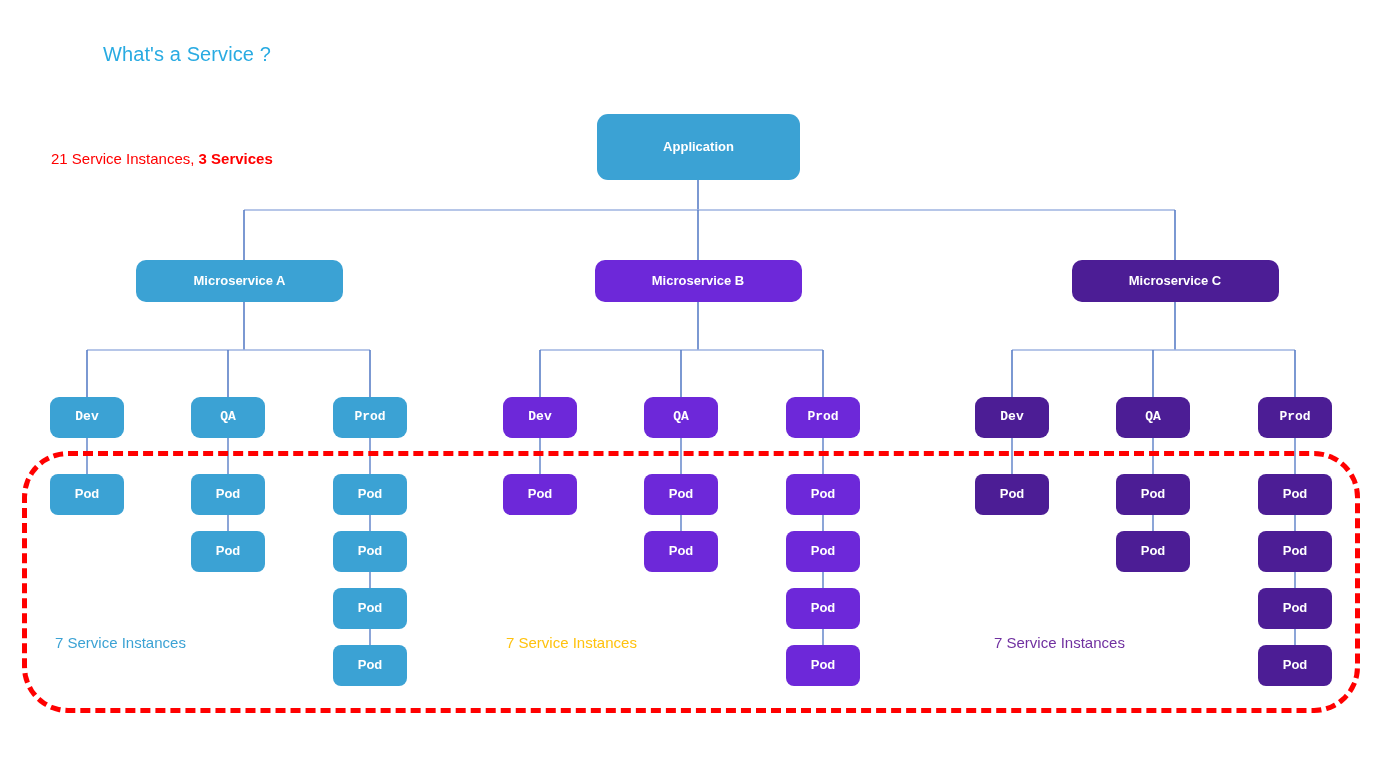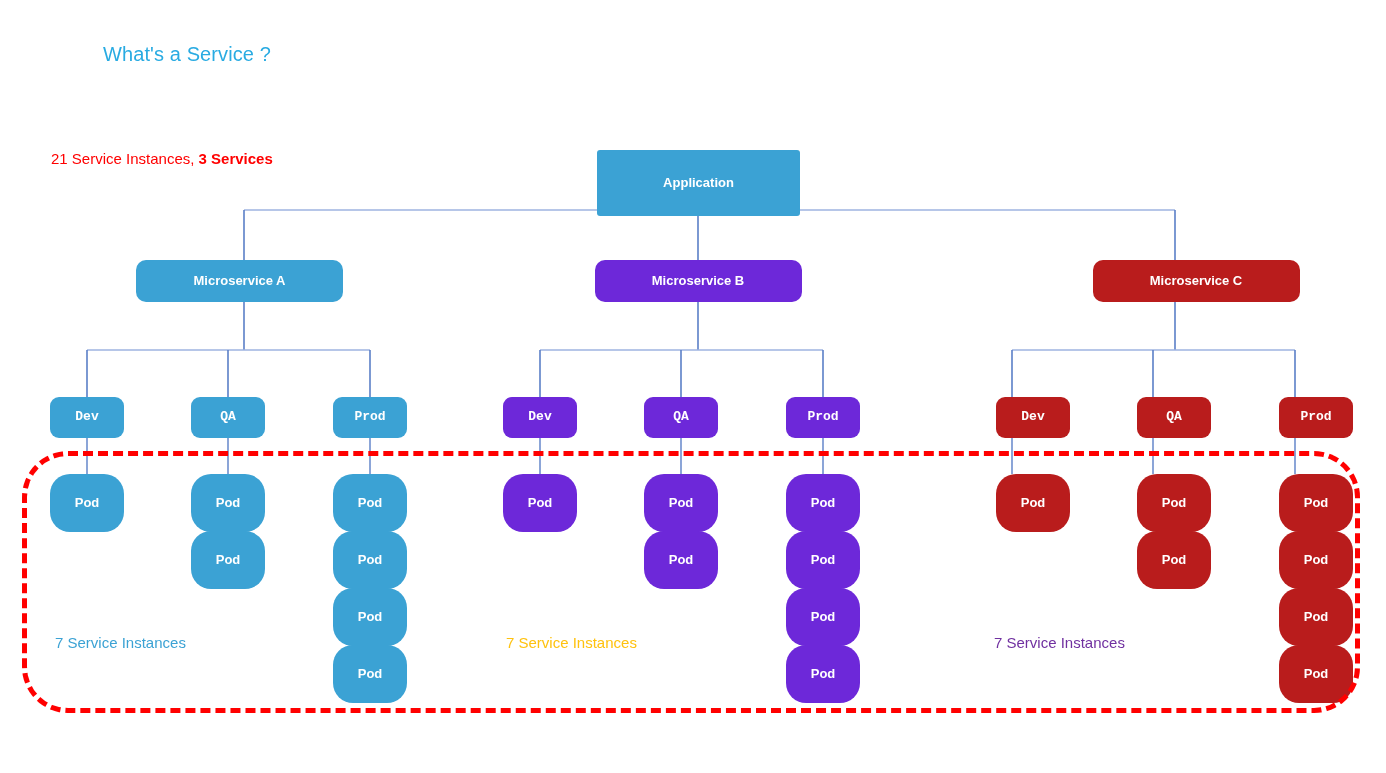--- a/index.html
+++ b/index.html
@@ -72,43 +72,42 @@
     font-weight: bold;
     border-radius: 9px;
     text-align: center;
     line-height: 1.1;
     user-select: none;
   }
   .node.app {
     width: 203px; height: 66px;
     left: 597px; top: 114px;
     font-size: 13px;
-    border-radius: 3px;
-    margin-top: 36px;
+    border-radius: 11px;
   }
   .node.micro {
     width: 207px; height: 42px;
     font-size: 13px;
     border-radius: 10px;
   }
   .node.env {
     width: 74px; height: 41px;
     font-size: 13px;
     border-radius: 9px;
     font-family: Liberation Mono, monospace;
   }
   .node.pod {
-    width: 74px; height: 58px;
-    font-size: 13px;
-    border-radius: 20px;
+    width: 74px; height: 41px;
+    font-size: 13px;
+    border-radius: 8px;
   }
 
   .fill-blue   { background: #3BA2D4; }
   .fill-amber  { background: #6d28d9; }
-  .fill-purple { background: #b91c1c; margin-left: 21px; }
+  .fill-purple { background: #4c1d95; }
 
   
   .highlight-ring {
     position: absolute;
     left: 22px;
     top: 451px;
     width: 1338px;
     height: 262px;
     border: 5px dashed #FF0000;
     border-radius: 46px;

